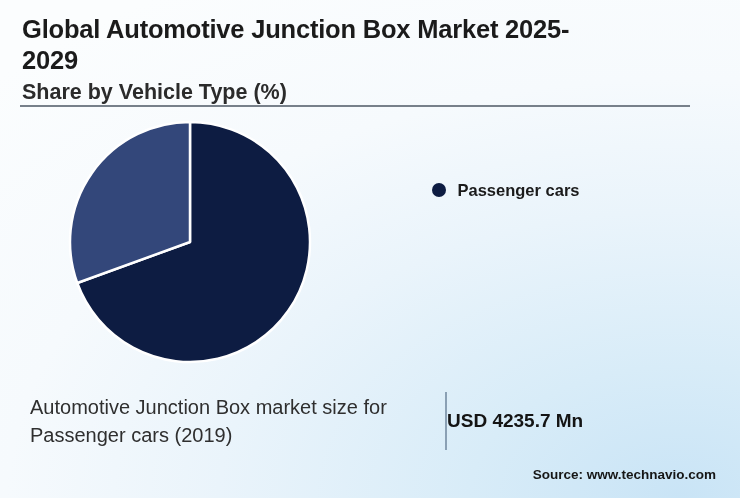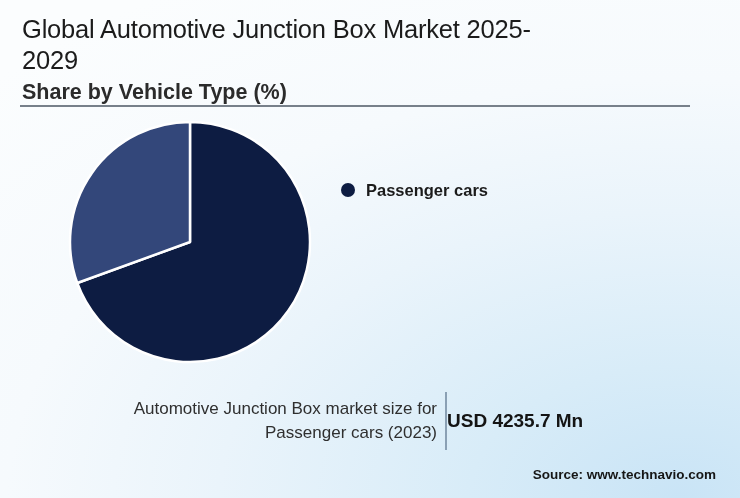--- a/index.html
+++ b/index.html
@@ -25,21 +25,21 @@
 
   
   .header-block {
     position: absolute;
     left: 22px;
     top: 14px;
     width: 690px;
   }
   .title-main {
     font-size: 25.5px;
-    font-weight: normal;
+    font-weight: bold;
     color: #1b1b1b;
     line-height: 1.2;
     letter-spacing: -0.2px;
     margin: 0;
     width: 560px;
   }
   .title-sub {
     font-size: 21.5px;
     font-weight: bold;
     color: #2b2b2b;
@@ -74,20 +74,21 @@
   .legend {
     position: absolute;
     left: 341px;
     top: 170px;
     width: 330px;
   }
   .legend-row {
     display: flex;
     align-items: center;
     height: 40px;
+    justify-content: center;
   }
   .legend-dot {
     width: 14px;
     height: 14px;
     border-radius: 50%;
     flex: 0 0 auto;
     margin-right: 11px;
   }
   .legend-label {
     font-size: 16.5px;
@@ -101,24 +102,24 @@
     position: absolute;
     left: 30px;
     top: 390px;
     width: 680px;
     height: 62px;
     display: flex;
     align-items: center;
   }
   .stat-caption {
     width: 415px;
-    text-align: right;
+    text-align: left;
     padding-right: 8px;
     box-sizing: border-box;
-    font-size: 17px;
+    font-size: 20px;
     color: #2f2f2f;
     line-height: 1.42;
   }
   .stat-divider {
     width: 2px;
     height: 58px;
     background: #8aa0b4;
     flex: 0 0 auto;
   }
   .stat-value {
@@ -161,21 +162,21 @@
   <div class="legend">
     <div class="legend-row">
       <span class="legend-dot" style="background:#0d1c42"></span>
       <span class="legend-label">Passenger cars</span>
     </div>
   </div>
 
   <div class="stat-row">
     <div class="stat-caption">
       <div>Automotive Junction Box market size for</div>
-      <div>Passenger cars (2023)</div>
+      <div>Passenger cars (2019)</div>
     </div>
     <div class="stat-divider"></div>
     <div class="stat-value">USD 4235.7 Mn</div>
   </div>
 
   <div class="source">Source: www.technavio.com</div>
 
 </div>
 
 </body></html>

